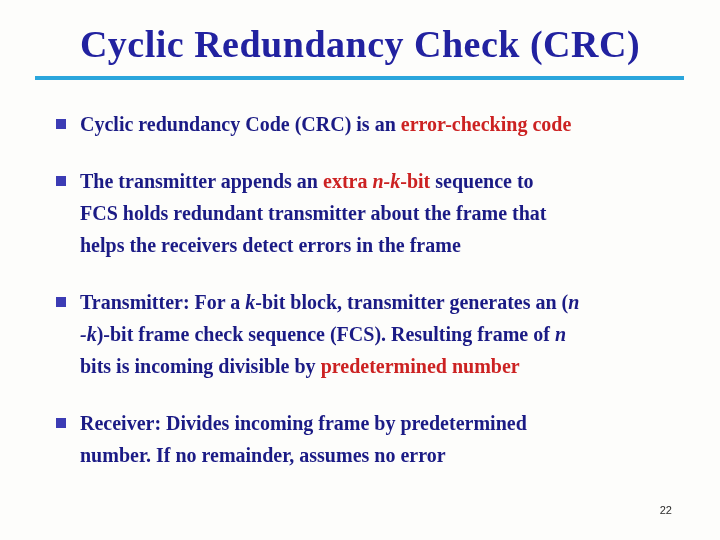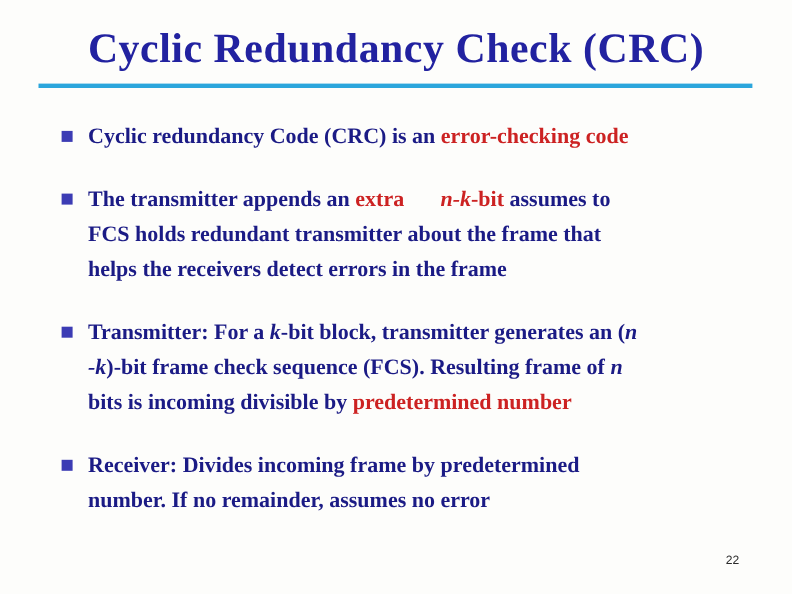--- a/index.html
+++ b/index.html
@@ -61,21 +61,21 @@
     font-size: 20px;
     font-weight: bold;
     line-height: 32px;
     white-space: nowrap;
     color: var(--body-text, #1B1B85);
   }
 
   .sp-body  { color: var(--body-text, #1B1B85); }
   .sp-bodyi { color: var(--body-text, #1B1B85); font-style: italic; }
   .sp-red   { color: var(--highlight-red, #CC2222); font-family: Liberation Serif, serif; }
-  .sp-redi  { color: var(--highlight-red, #CC2222); font-style: italic; margin-left: 28px; }
+  .sp-redi  { color: var(--highlight-red, #CC2222); font-style: italic; }
 
   .page-number {
     position: absolute;
     top: 504px;
     right: 48px;
     font-family: "Liberation Sans", sans-serif;
     font-size: 11px;
     color: var(--page-number-text, #2A2A2A);
   }
 </style>
@@ -88,21 +88,21 @@
   <div class="bullets">
       <div class="bullet-item">
         <span class="bullet-marker"></span>
         <div class="bullet-text">
           <div class="line"><span class="sp-body">Cyclic redundancy Code (CRC) is an </span><span class="sp-red">error-checking code</span></div>
         </div>
       </div>
       <div class="bullet-item">
         <span class="bullet-marker"></span>
         <div class="bullet-text">
-          <div class="line"><span class="sp-body">The transmitter appends an </span><span class="sp-red">extra </span><span class="sp-redi">n-k</span><span class="sp-red">-bit</span><span class="sp-body"> assumes to</span></div>
+          <div class="line"><span class="sp-body">The transmitter appends an </span><span class="sp-red">extra </span><span class="sp-redi">n-k</span><span class="sp-red">-bit</span><span class="sp-body"> sequence to</span></div>
           <div class="line"><span class="sp-body">FCS holds redundant transmitter about the frame that</span></div>
           <div class="line"><span class="sp-body">helps the receivers detect errors in the frame</span></div>
         </div>
       </div>
       <div class="bullet-item">
         <span class="bullet-marker"></span>
         <div class="bullet-text">
           <div class="line"><span class="sp-body">Transmitter: For a </span><span class="sp-bodyi">k</span><span class="sp-body">-bit block, transmitter generates an (</span><span class="sp-bodyi">n</span></div>
           <div class="line"><span class="sp-bodyi">-k</span><span class="sp-body">)-bit frame check sequence (FCS). Resulting frame of </span><span class="sp-bodyi">n</span></div>
           <div class="line"><span class="sp-body">bits is incoming divisible by </span><span class="sp-red">predetermined number</span></div>

